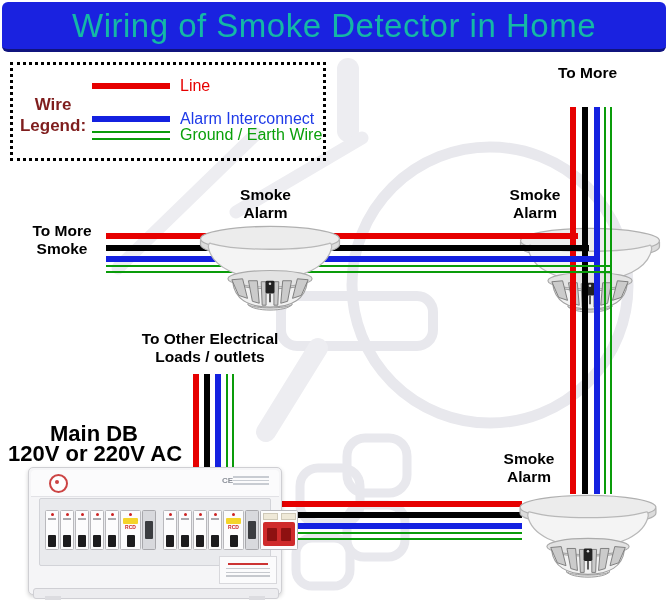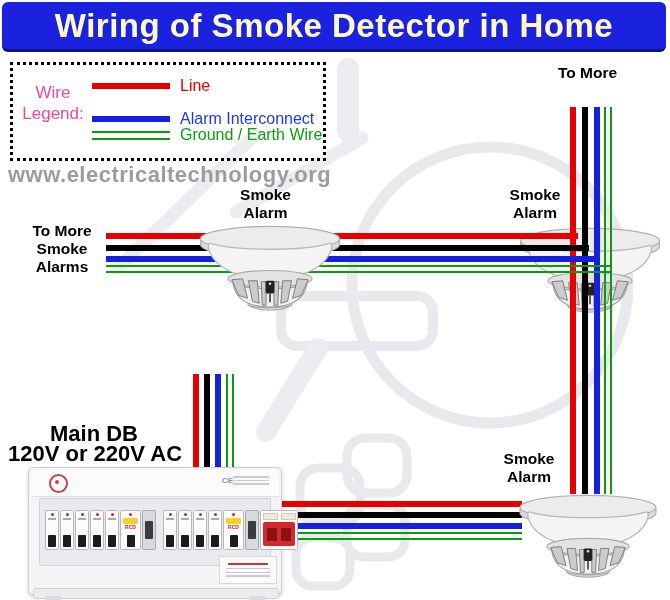--- a/index.html
+++ b/index.html
@@ -3,25 +3,25 @@
 <meta charset="utf-8">
 <style>
   html,body{margin:0;padding:0;background:#fff;}
   #stage{position:relative;width:670px;height:600px;background:#fff;overflow:hidden;
          font-family:"Liberation Sans",sans-serif;}
   .abs{position:absolute;}
 
   
   #title-bar{left:2px;top:2px;width:664px;height:47px;background:#1a22e0;
     border-bottom:3px solid #10147e;border-radius:6px;display:flex;align-items:center;justify-content:center;}
-  #title-bar span{color:#fef9c3;font-size:33px;font-weight:700;letter-spacing:.5px;}
+  #title-bar span{color:#14b8a6;font-size:33px;font-weight:400;letter-spacing:.5px;}
 
   
   #legend-box{left:10px;top:62px;width:310px;height:93px;border:3px dotted #000;background:transparent;}
-  #legend-title{left:14px;top:82px;width:78px;text-align:center;font-weight:400;font-size:17px;color:#ec4899;line-height:21px;}
+  #legend-title{left:14px;top:94px;width:78px;text-align:center;font-weight:700;font-size:17px;color:#7f1d1d;line-height:21px;}
   .legend-row{position:absolute;left:92px;display:flex;align-items:center;height:12px;}
   .sw{width:78px;height:6px;margin-right:10px;}
   .sw-line{background:#e60000;}
   .sw-neutral{background:#000;}
   .sw-interconnect{background:#1421e0;}
   .sw-ground{height:9px;box-sizing:border-box;border-top:2.5px solid #0a9c0a;border-bottom:2.5px solid #0a9c0a;background:transparent;}
   .legend-label{font-size:16px;white-space:nowrap;}
   .t-line{color:#e60000;}.t-neutral{color:#000;}.t-inter{color:#1e3ae8;}.t-ground{color:#0aa00a;}
 
   
@@ -268,42 +268,42 @@
   </div>
   <div class="legend-row" style="top:113px;">
     <span class="sw sw-interconnect"></span>
     <span class="legend-label t-inter">Alarm Interconnect</span>
   </div>
   <div class="legend-row" style="top:129px;">
     <span class="sw sw-ground"></span>
     <span class="legend-label t-ground">Ground / Earth Wire</span>
   </div>
 
-  <div id="watermark-text" class="abs">www.electricaltechnology.org</div>
 
   <div class="lbl abs" style="left:505px;top:64px;width:165px;">
     <div>To More</div>
   </div>
   <div class="lbl abs" style="left:10px;top:222px;width:104px;">
     <div>To More</div>
     <div>Smoke</div>
-    <div>Alarms</div>
   </div>
   <div class="lbl abs" style="left:198px;top:186px;width:135px;">
     <div>Smoke</div>
     <div>Alarm</div>
   </div>
   <div class="lbl abs" style="left:472px;top:186px;width:126px;">
     <div>Smoke</div>
     <div>Alarm</div>
   </div>
   <div class="lbl abs" style="left:466px;top:450px;width:126px;">
     <div>Smoke</div>
     <div>Alarm</div>
   </div>
   <div class="lbl abs" style="left:100px;top:330px;width:220px;">
+    <div>To Other Electrical</div>
+    <div>Loads / outlets</div>
   </div>
   <div class="lbl abs" style="left:8px;top:424px;width:172px;font-size:22px;line-height:20px;">
     <div>Main DB</div>
     <div>120V or 220V AC</div>
   </div>
 
 </div>
 
 </body></html>

